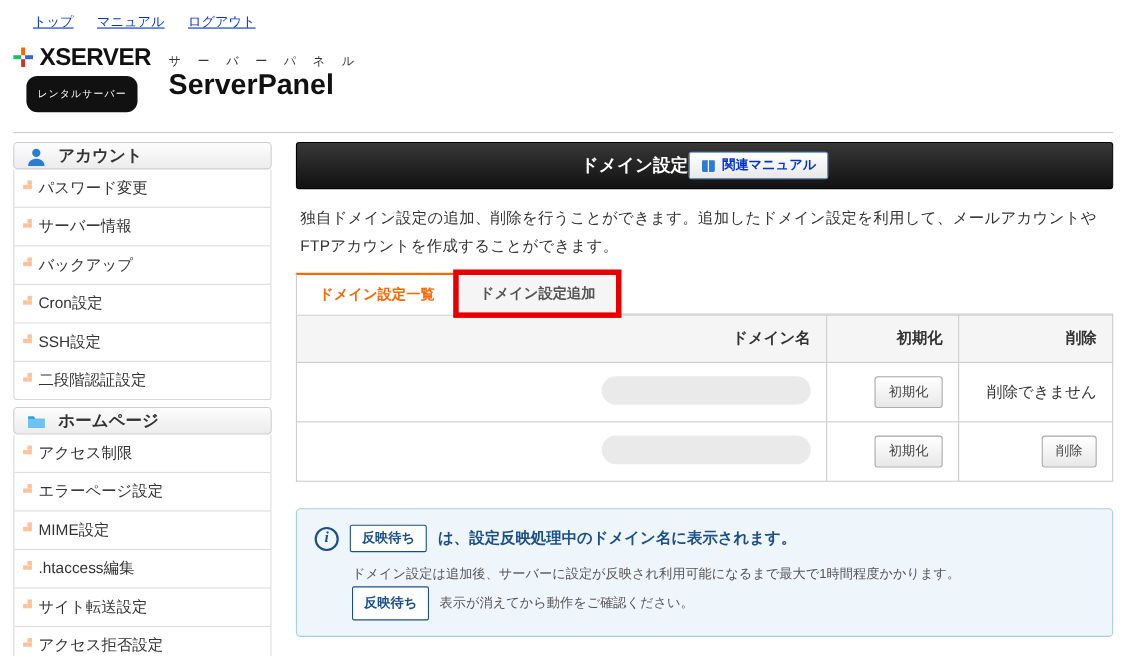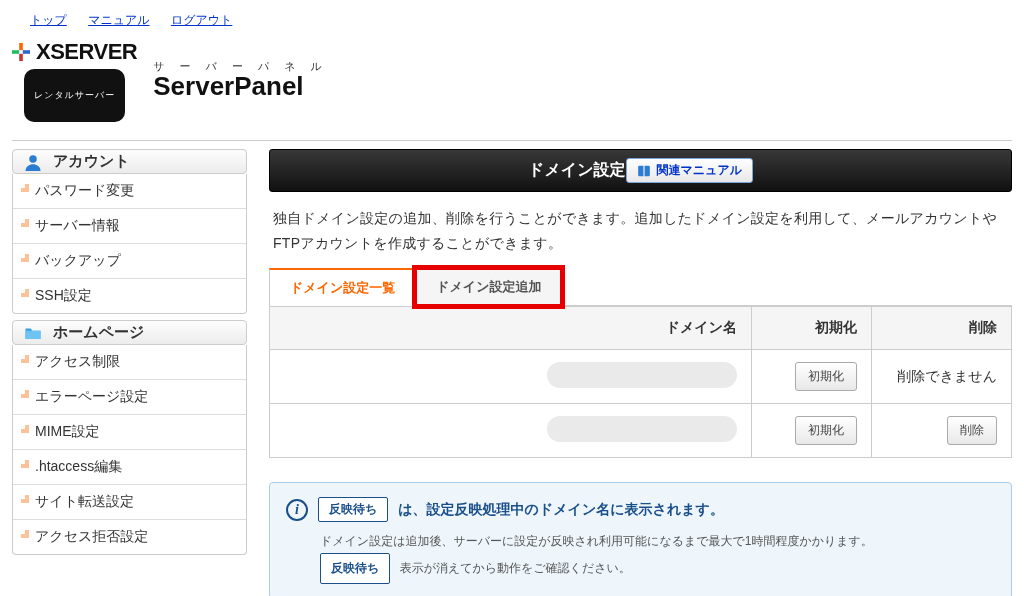--- a/index.html
+++ b/index.html
@@ -34,21 +34,21 @@
   }
   .logo-block { display: flex; align-items: center; gap: 6px;}
   .logo-mark {
     width: 18px; height: 18px; position: relative; display:inline-block;
   }
   .logo-mark svg { display:block;}
   .logo-text {
     font-size: 22px; font-weight: 900; letter-spacing: -0.5px; color:#111;
   }
   .rental-badge {
-    background:#111; color:#fff; font-size:9px; padding:20px 10px; border-radius:10px; margin-top:4px; display:inline-block; letter-spacing:1px;
+    background:#111; color:#fff; font-size:9px; padding:10px 10px; border-radius:10px; margin-top:4px; display:inline-block; letter-spacing:1px;
   }
   .sp-block { line-height:1.1;}
   .sp-kana { font-size:11px; letter-spacing:6px; color:#333;}
   .sp-title { font-size:26px; font-weight:700; color:#111;}
   .content {
     display:flex;
     gap:22px;
     margin-top:8px;
   }
   .sidebar { width:235px; flex:0 0 235px;}
@@ -236,21 +236,23 @@
                 <circle cx="12" cy="8" r="5" fill="#2a7dd1"></circle>
                 <path d="M2 24c0-6 5-9 10-9s10 3 10 9" fill="#2a7dd1"></path>
               </svg>
           </span>
           <span>アカウント</span>
         </div>
         <div class="side-list">
           <div class="side-item">パスワード変更</div>
           <div class="side-item">サーバー情報</div>
           <div class="side-item">バックアップ</div>
+          <div class="side-item">Cron設定</div>
           <div class="side-item">SSH設定</div>
+          <div class="side-item">二段階認証設定</div>
         </div>
       </div>
 
       <div class="side-group">
         <div class="side-head">
           <span class="icon-slot">
             <svg width="18" height="18" viewBox="0 0 24 24">
                 <path d="M2 6h7l2 3h11v11H2z" fill="#36a0e0"></path>
                 <rect x="2" y="9" width="20" height="11" fill="#6ec3f3"></rect>
               </svg>

